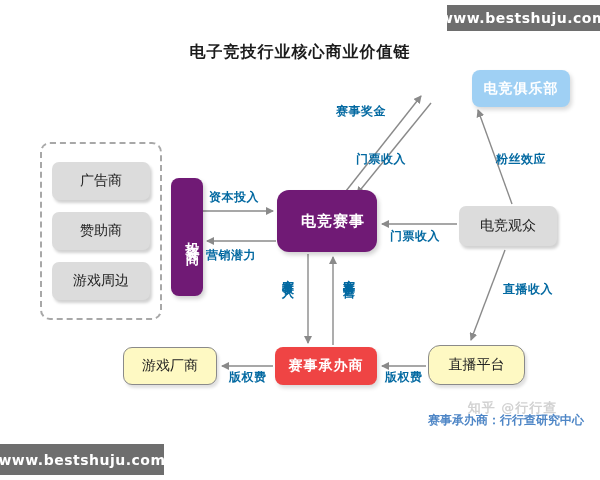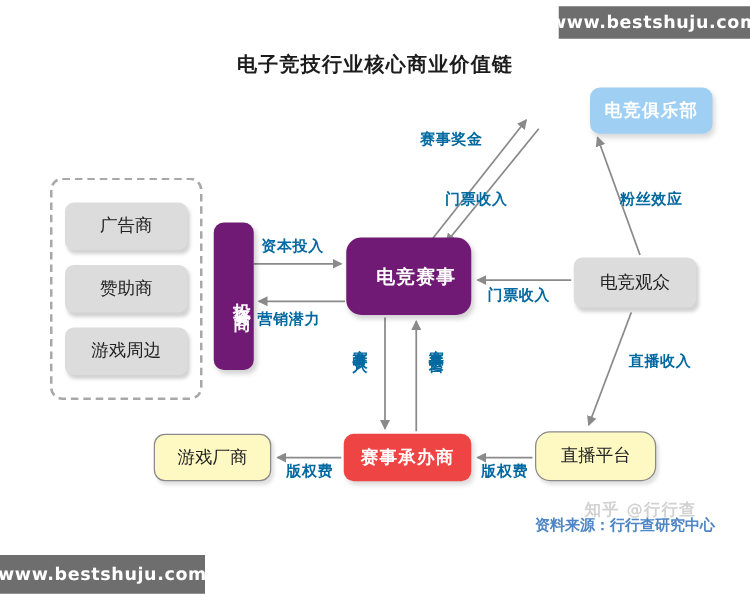--- a/index.html
+++ b/index.html
@@ -171,15 +171,15 @@
   <div class="elabel" style="left:209px; top:189px;">资本投入</div>
   <div class="elabel" style="left:206px; top:247px;">营销潜力</div>
   <div class="elabel" style="left:390px; top:228px;">门票收入</div>
   <div class="elabel" style="left:468px; top:281px;margin-left:35px;">直播收入</div>
   <div class="elabel vert" style="left:279px; top:270px;">赛事收入</div>
   <div class="elabel vert" style="left:340px; top:270px;">赛事运营</div>
   <div class="elabel" style="left:229px; top:369px;">版权费</div>
   <div class="elabel" style="left:385px; top:369px;">版权费</div>
 
   <div class="zhihu-mark">知乎 @行行查</div>
-  <div class="source-line">资料来源：行行查研究中心</div>
+  <div class="source-line">赛事承办商：行行查研究中心</div>
 
 </div>
 
 </body></html>

